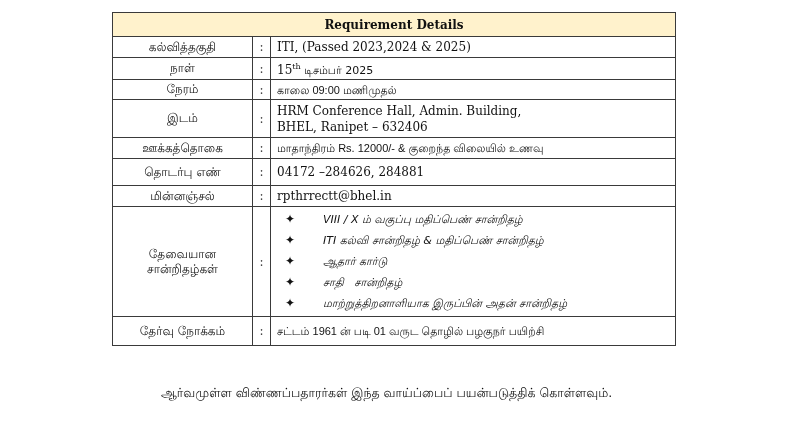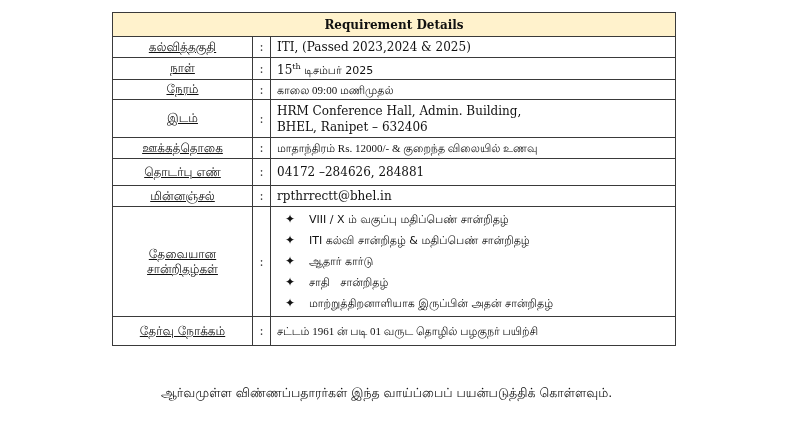--- a/index.html
+++ b/index.html
@@ -3,33 +3,33 @@
 <meta charset="utf-8">
 <style>
   html, body { margin:0; padding:0; background:#ffffff; }
   body { width:800px; height:440px; position:relative; overflow:hidden;
          font-family:"DejaVu Serif", "Liberation Serif", serif; color:#111; }
   .table { position:absolute; left:112px; top:12px; width:563px;
            border-collapse:collapse; table-layout:fixed; }
   .table td { border:1px solid #3a3a3a; padding:0; font-size:12px; }
   .title-cell { background:#fff2cc; text-align:center; font-weight:bold;
                 font-size:16px; height:23px; border-top:2px solid #222; }
-  .label { text-align:center; font-family:"DejaVu Sans", "Liberation Sans", sans-serif; font-size:11px;text-decoration:underline; }
+  .label { text-align:center; font-family:"DejaVu Sans", "Liberation Sans", sans-serif; font-size:11px; }
   .label.bold-en { font-family:"DejaVu Serif", "Liberation Serif", serif; font-weight:bold; font-size:12px; line-height:15px; }
   .colon { text-align:center; font-size:12px; color:#444; }
   .colon.bold { font-weight:bold; color:#111; }
   .value { padding-left:6px !important; font-size:12.5px; line-height:16px; }
-  .value.ta { font-family:Liberation Serif, serif; font-size:11px; }
+  .value.ta { font-family:Liberation Sans, sans-serif; font-size:11px; }
   .value.bold { font-weight:bold; line-height:15px; }
   sup { font-size:8px; }
   .cert-list { list-style:none; margin:0; padding:2px 0 2px 0; }
   .cert-list li { height:21px; line-height:21px; display:flex; align-items:center;
                   font-family:"DejaVu Sans", "Liberation Sans", sans-serif; font-size:11px; }
   .bullet { width:30px; text-align:center; font-size:12px; margin-left:4px; }
-  .cert-text { margin-left:4px; }
+  .cert-text { margin-left:18px;font-style:italic; }
   .closing { position:absolute; left:113px; top:385px;
              font-family:"DejaVu Sans", "Liberation Sans", sans-serif; font-size:12.5px;margin-left:48px; }
   .regards { position:absolute; left:113px; top:421px; font-size:12px; color:#333;margin-top:19px; }
 </style>
 </head>
 <body>
 
 <table class="table">
   <colgroup>
     <col style="width:140px">

